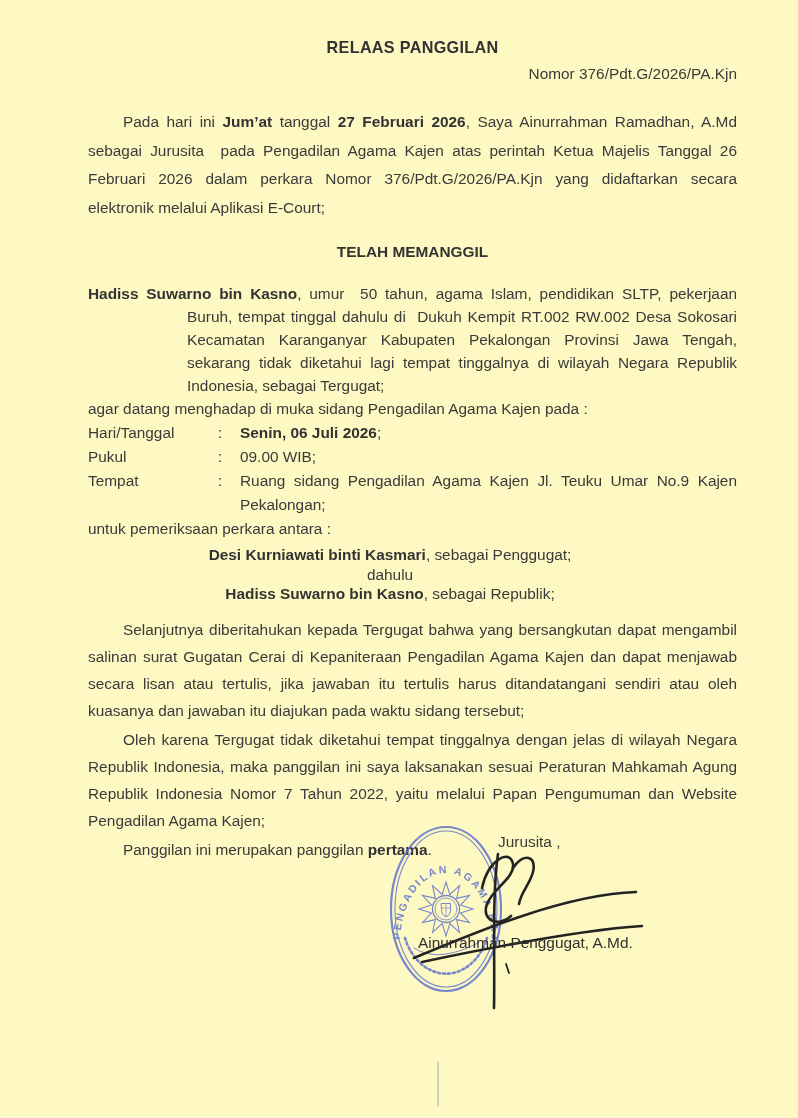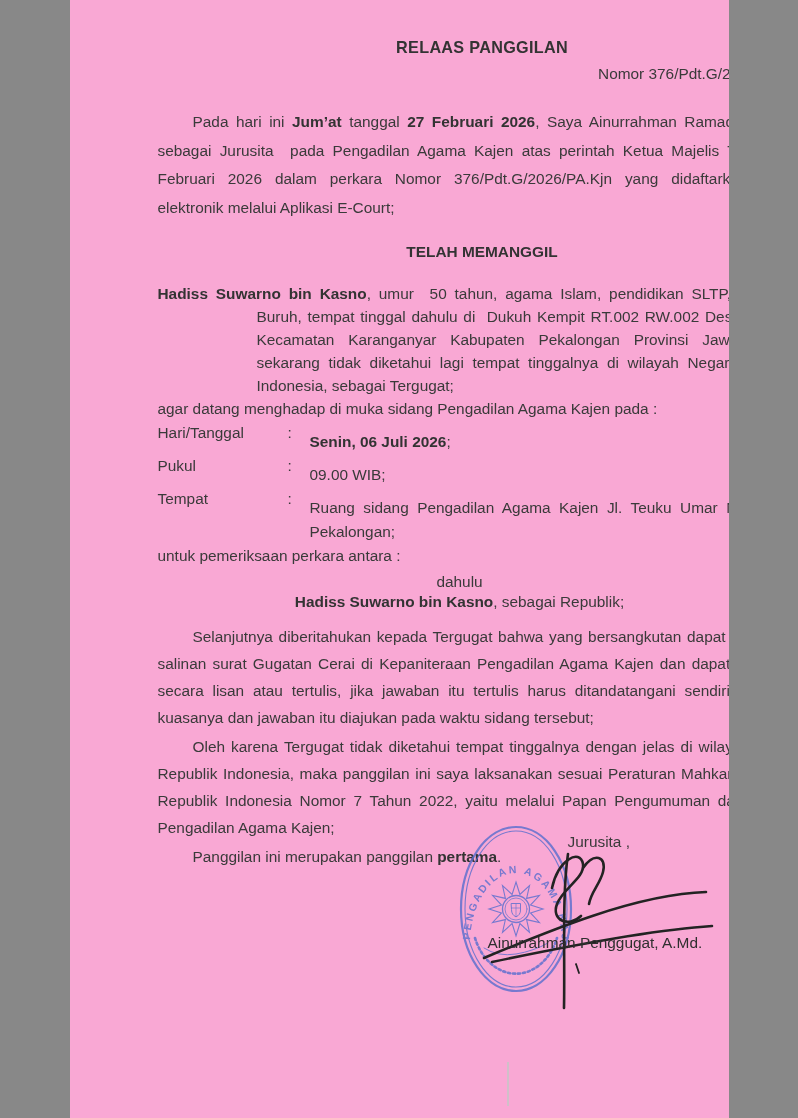--- a/index.html
+++ b/index.html
@@ -1,21 +1,21 @@
 <!DOCTYPE html>
 <html><head>
 <meta charset="utf-8">
 <style>
   html, body { margin: 0; padding: 0; background: #888; }
   .page {
     position: relative;
-    width: 659px;
+    width: 798px;
     height: 1118px;
     margin: 0 auto;
-    background: #f9a8d4;
+    background: #fef9c3;
     overflow: hidden;
     font-family: "Liberation Sans", sans-serif;
     color: #3a3a3a;
   }
   .doc {
     position: absolute;
     left: 88px;
     top: 34px;
     width: 649px;
     font-size: 15.4px;
@@ -50,21 +50,21 @@
     line-height: 23px;
     text-align: justify;
     padding-left: 99px;
     text-indent: -99px;
   }
   .plain { margin: 0; line-height: 24px; }
   .schedule { margin: 0; }
   .schedule .row { display: flex; line-height: 24px; }
   .schedule .lbl { width: 130px; flex: 0 0 130px; }
   .schedule .sep { width: 22px; flex: 0 0 22px; }
-  .schedule .val { flex: 1; text-align: justify; margin-top: 9px; }
+  .schedule .val { flex: 1; text-align: justify; }
   .party-block {
     margin: 4px 45px 12px 0;
     text-align: center;
     line-height: 19.5px;
   }
   .p-close {
     margin: 2px 0 0 0;
     line-height: 27px;
     text-align: justify;
     text-indent: 35px;
@@ -123,20 +123,21 @@
       <div class="row">
         <span class="lbl">Tempat</span>
         <span class="sep">:</span>
         <span class="val"><span>Ruang sidang Pengadilan Agama Kajen Jl. Teuku Umar No.9 Kajen Pekalongan;</span></span>
       </div>
     </div>
 
     <p class="plain">untuk pemeriksaan perkara antara :</p>
 
     <div class="party-block">
+      <div><span class="bold">Desi Kurniawati binti Kasmari</span><span>, sebagai Penggugat;</span></div>
       <div>dahulu</div>
       <div><span class="bold">Hadiss Suwarno bin Kasno</span><span>, sebagai Republik;</span></div>
     </div>
 
     <p class="p-close">Selanjutnya diberitahukan kepada Tergugat bahwa yang bersangkutan dapat mengambil salinan surat Gugatan Cerai di Kepaniteraan Pengadilan Agama Kajen dan dapat menjawab secara lisan atau tertulis, jika jawaban itu tertulis harus ditandatangani sendiri atau oleh kuasanya dan jawaban itu diajukan pada waktu sidang tersebut;</p>
     <p class="p-close">Oleh karena Tergugat tidak diketahui tempat tinggalnya dengan jelas di wilayah Negara Republik Indonesia, maka panggilan ini saya laksanakan sesuai Peraturan Mahkamah Agung Republik Indonesia Nomor 7 Tahun 2022, yaitu melalui Papan Pengumuman dan Website Pengadilan Agama Kajen;</p>
     <p class="p-close"><span>Panggilan ini merupakan panggilan </span><span class="bold">pertama</span><span>.</span></p>
   </div>
 
   <div class="signature-block">

